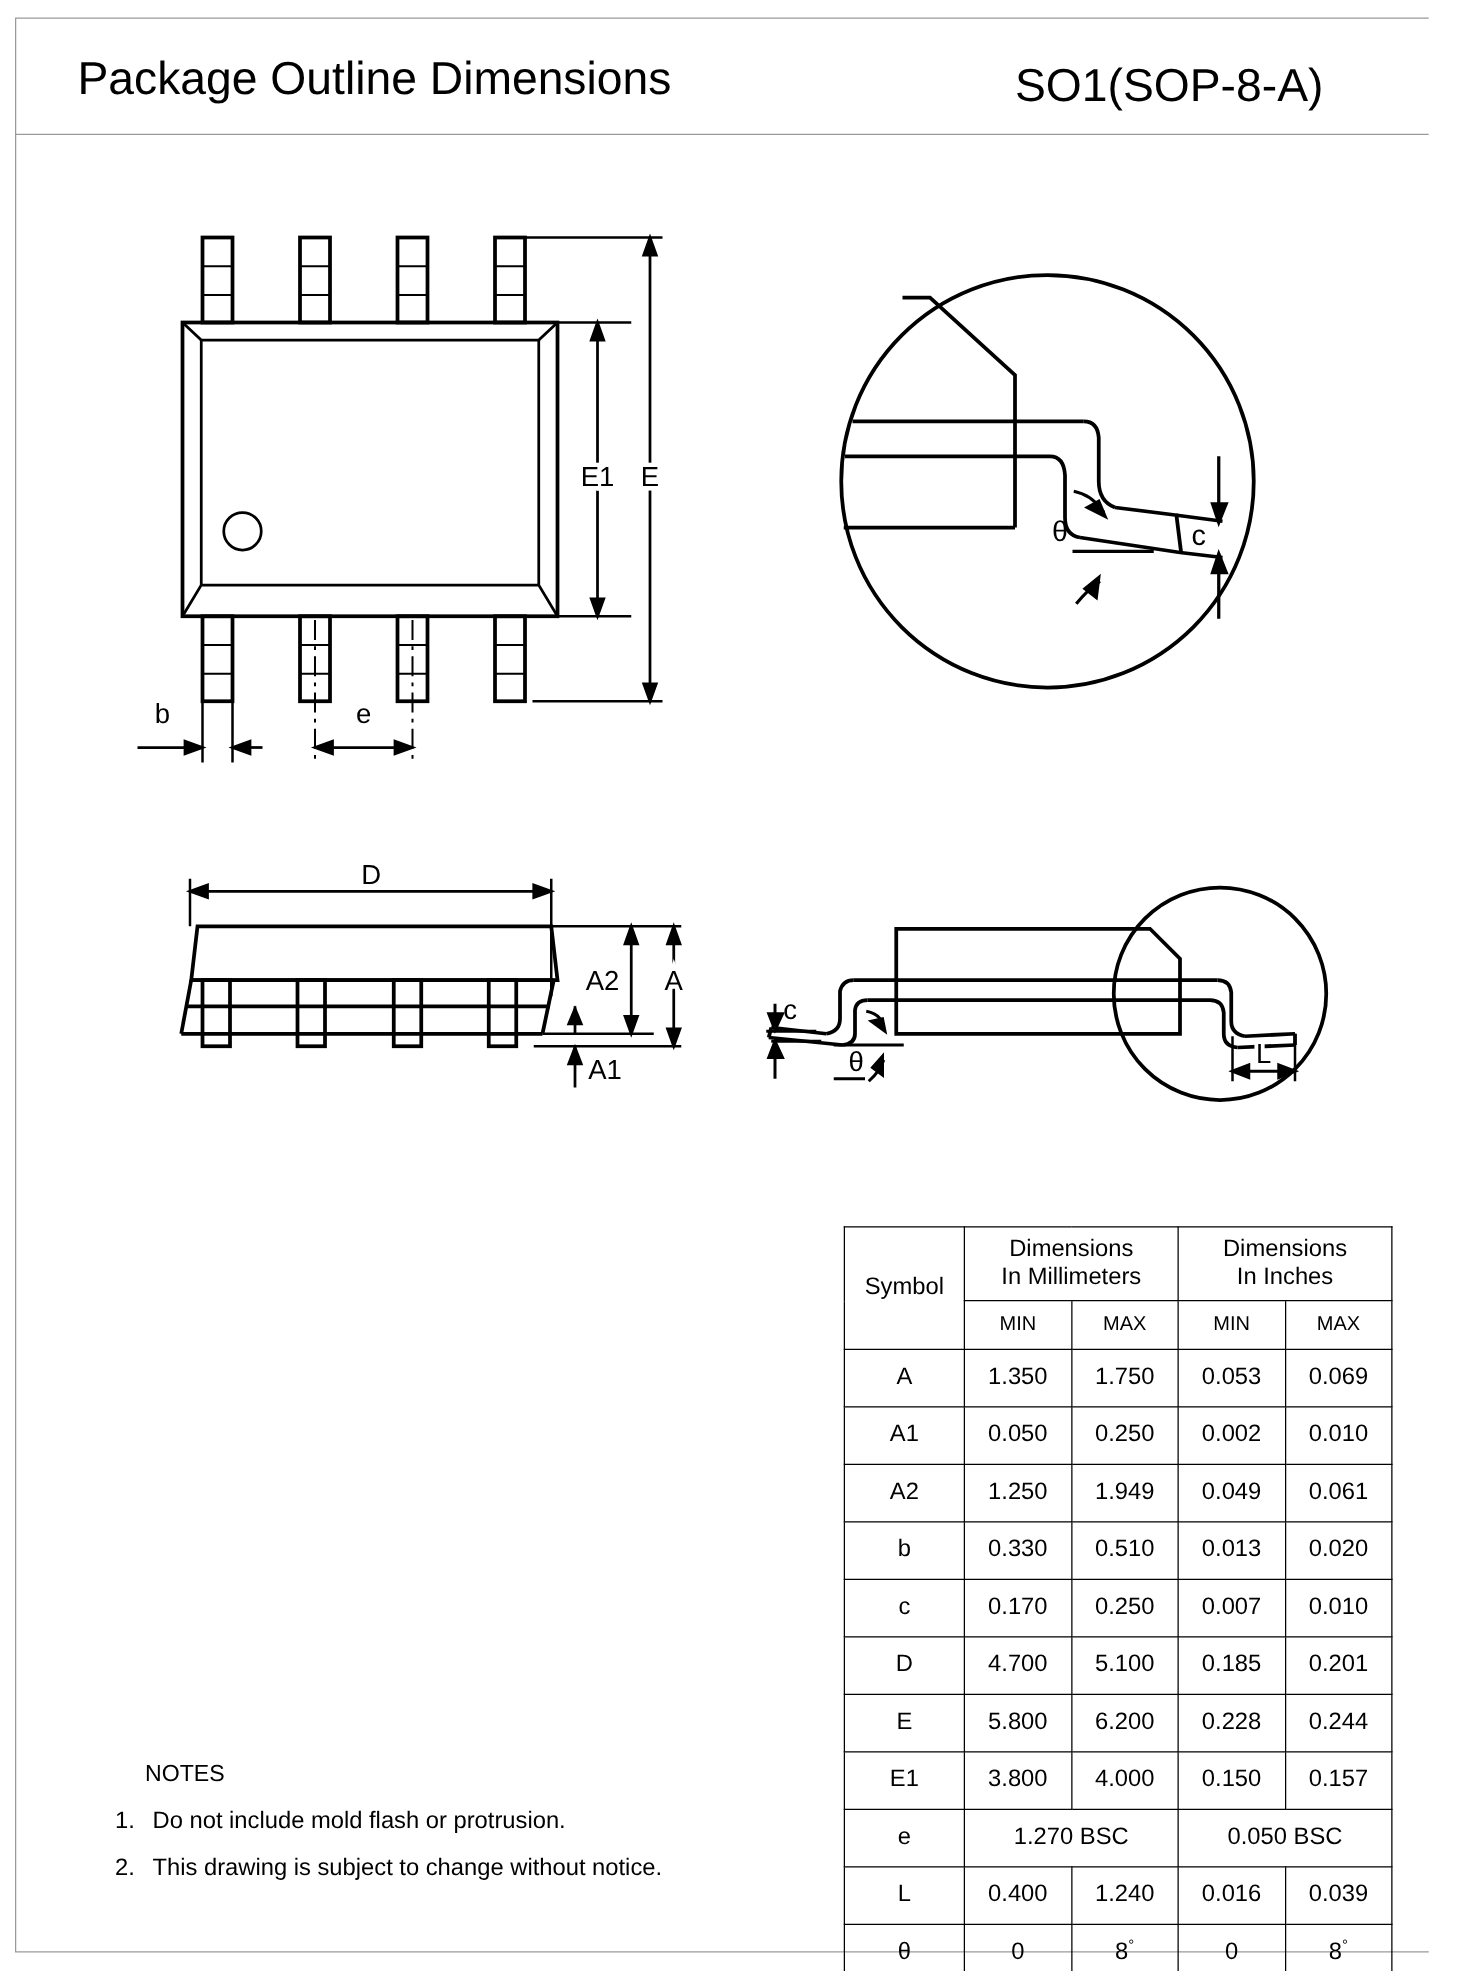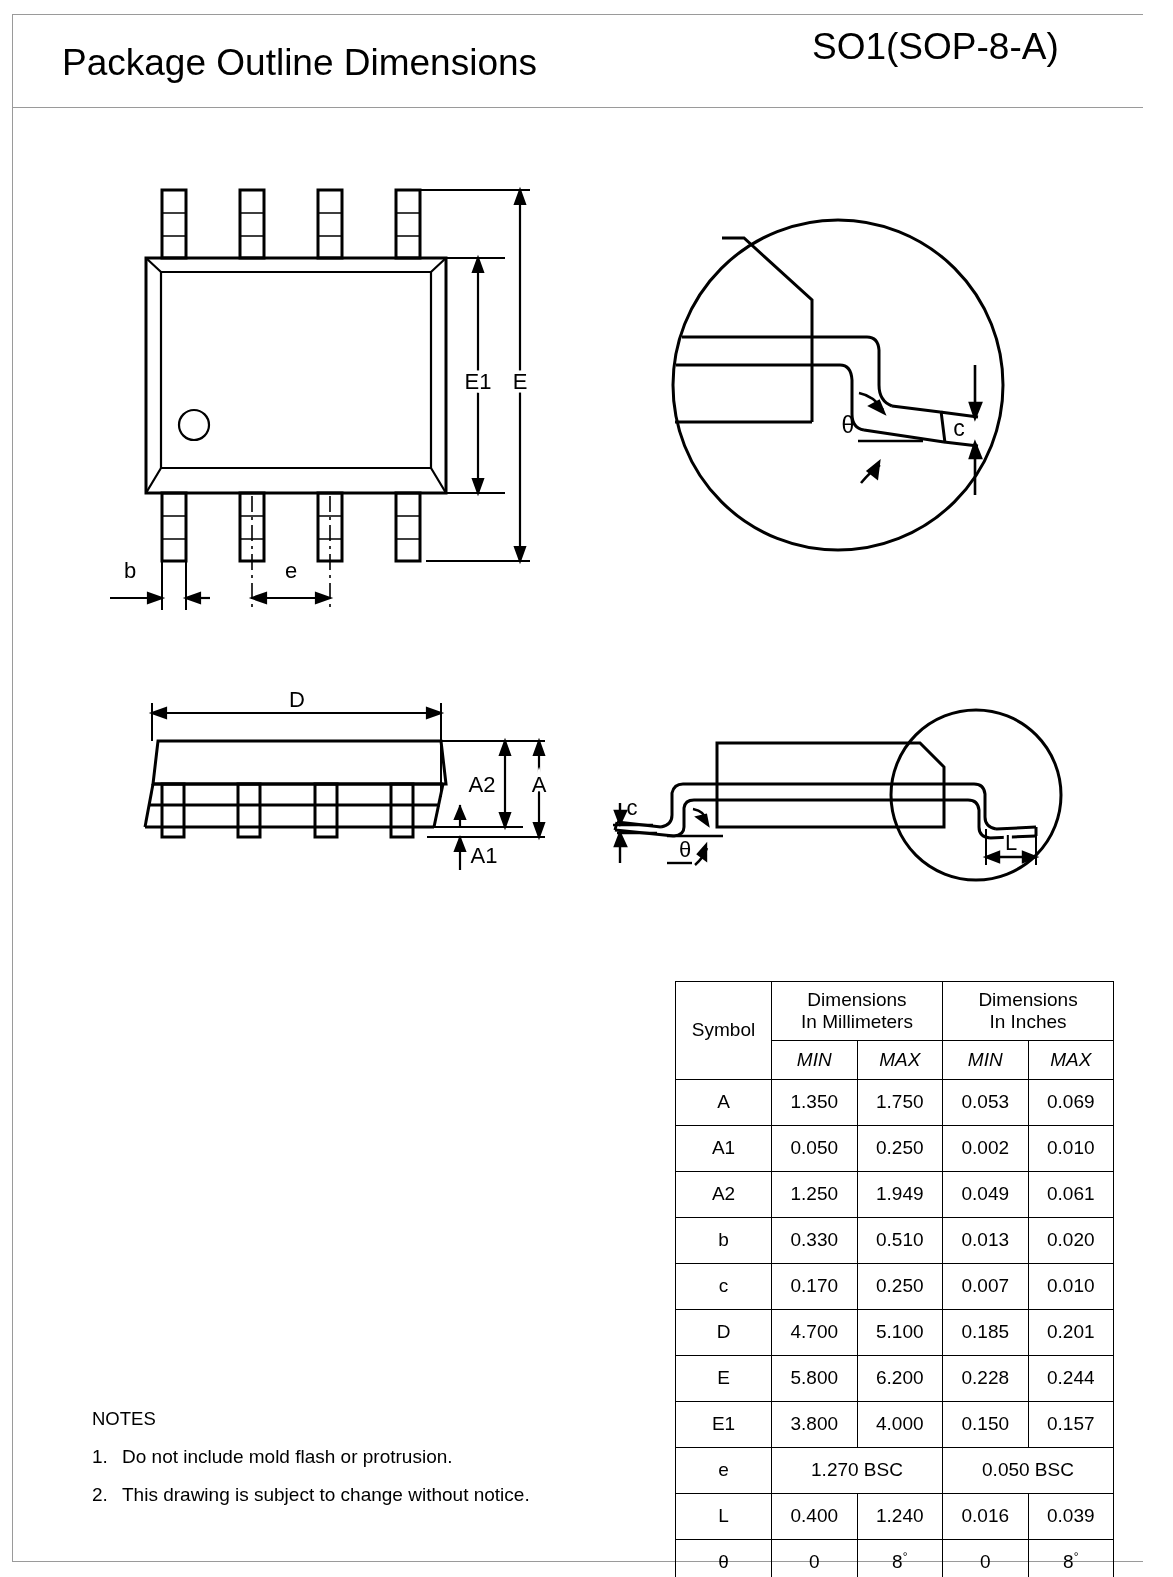--- a/index.html
+++ b/index.html
@@ -39,41 +39,42 @@
     position: absolute;
     left: 62px;
     top: 42px;
     font-size: 37px;
     letter-spacing: 0px;
     white-space: nowrap;
   }
   .title-right {
     position: absolute;
     left: 812px;
-    top: 26px;
+    top: 48px;
     font-size: 37px;
     white-space: nowrap;
   }
   svg.draw {
     position: absolute;
     overflow: visible;
   }
   svg.draw text {
     font-family: "Liberation Sans", sans-serif;
     fill: #000;
   }
   .notes {
     position: absolute;
     left: 92px;
     top: 1408px;
     width: 540px;
   }
   .notes-heading {
     font-size: 18.5px;
     margin-bottom: 16px;
+    margin-left: 24px;
   }
   .note-row {
     display: flex;
     font-size: 19px;
     margin-bottom: 16px;
   }
   .note-num {
     width: 30px;
     flex: none;
   }
@@ -97,23 +98,22 @@
     line-height: 1.18;
   }
   .dim-table .hdr-unit {
     height: 58px;
     font-size: 19px;
   }
   .dim-table .hdr-sym {
     font-size: 19px;
   }
   .dim-table .hdr-mm {
-    font-size: 19px;
+    font-size: 16px;
     height: 38px;
-    font-style: italic;
   }
   .col-sym { width: 96px; }
   .col-v   { width: 85.5px; }
   .deg {
     font-size: 12px;
     vertical-align: super;
     line-height: 0;
   }
 </style>
 </head>

